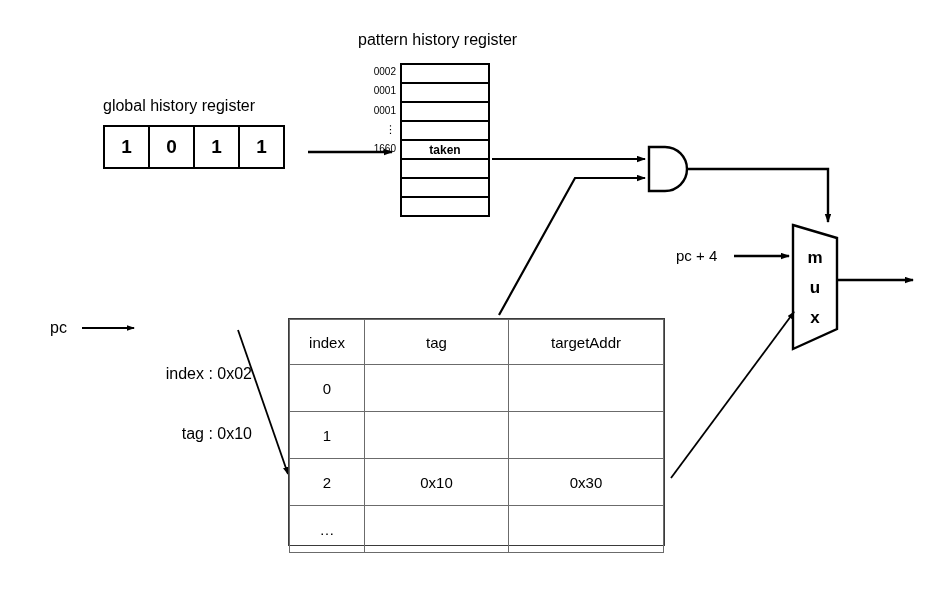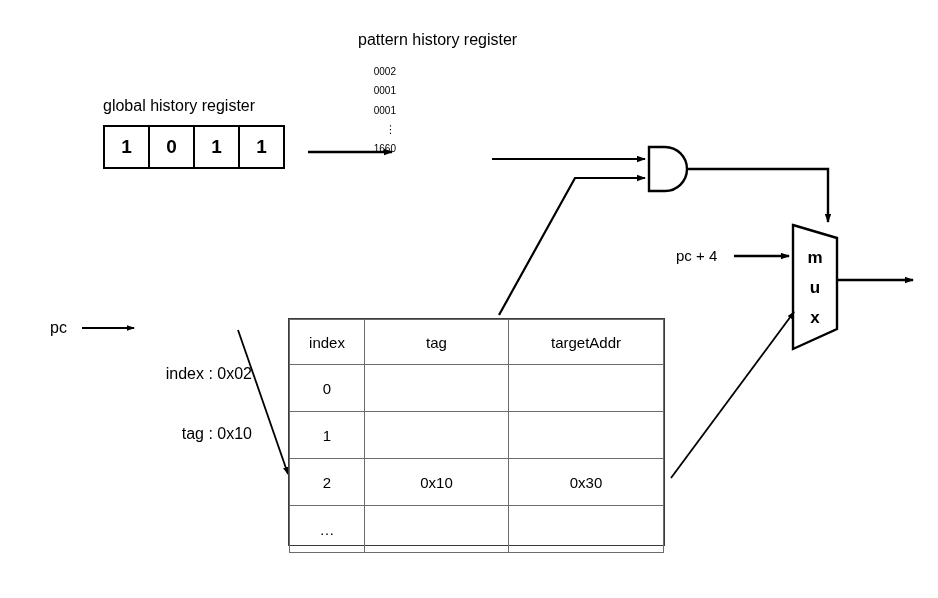--- a/index.html
+++ b/index.html
@@ -226,20 +226,30 @@
   <div class="lbl" id="phr-title">pattern history register</div>
 
   <div id="phr-index-labels">
     <div>0002</div>
     <div>0001</div>
     <div>0001</div>
     <div class="dots">⋮</div>
     <div>1660</div>
   </div>
 
+  <div id="phr-box">
+    <div class="phr-row"></div>
+    <div class="phr-row"></div>
+    <div class="phr-row"></div>
+    <div class="phr-row"></div>
+    <div class="phr-row">taken</div>
+    <div class="phr-row"></div>
+    <div class="phr-row"></div>
+    <div class="phr-row"></div>
+  </div>
 
   <div class="lbl" id="pc-label">pc</div>
 
   <div class="lbl" id="decode-label">
     <div>index : 0x02</div>
     <div>tag : 0x10</div>
   </div>
 
   <div id="btb">
     <table>

